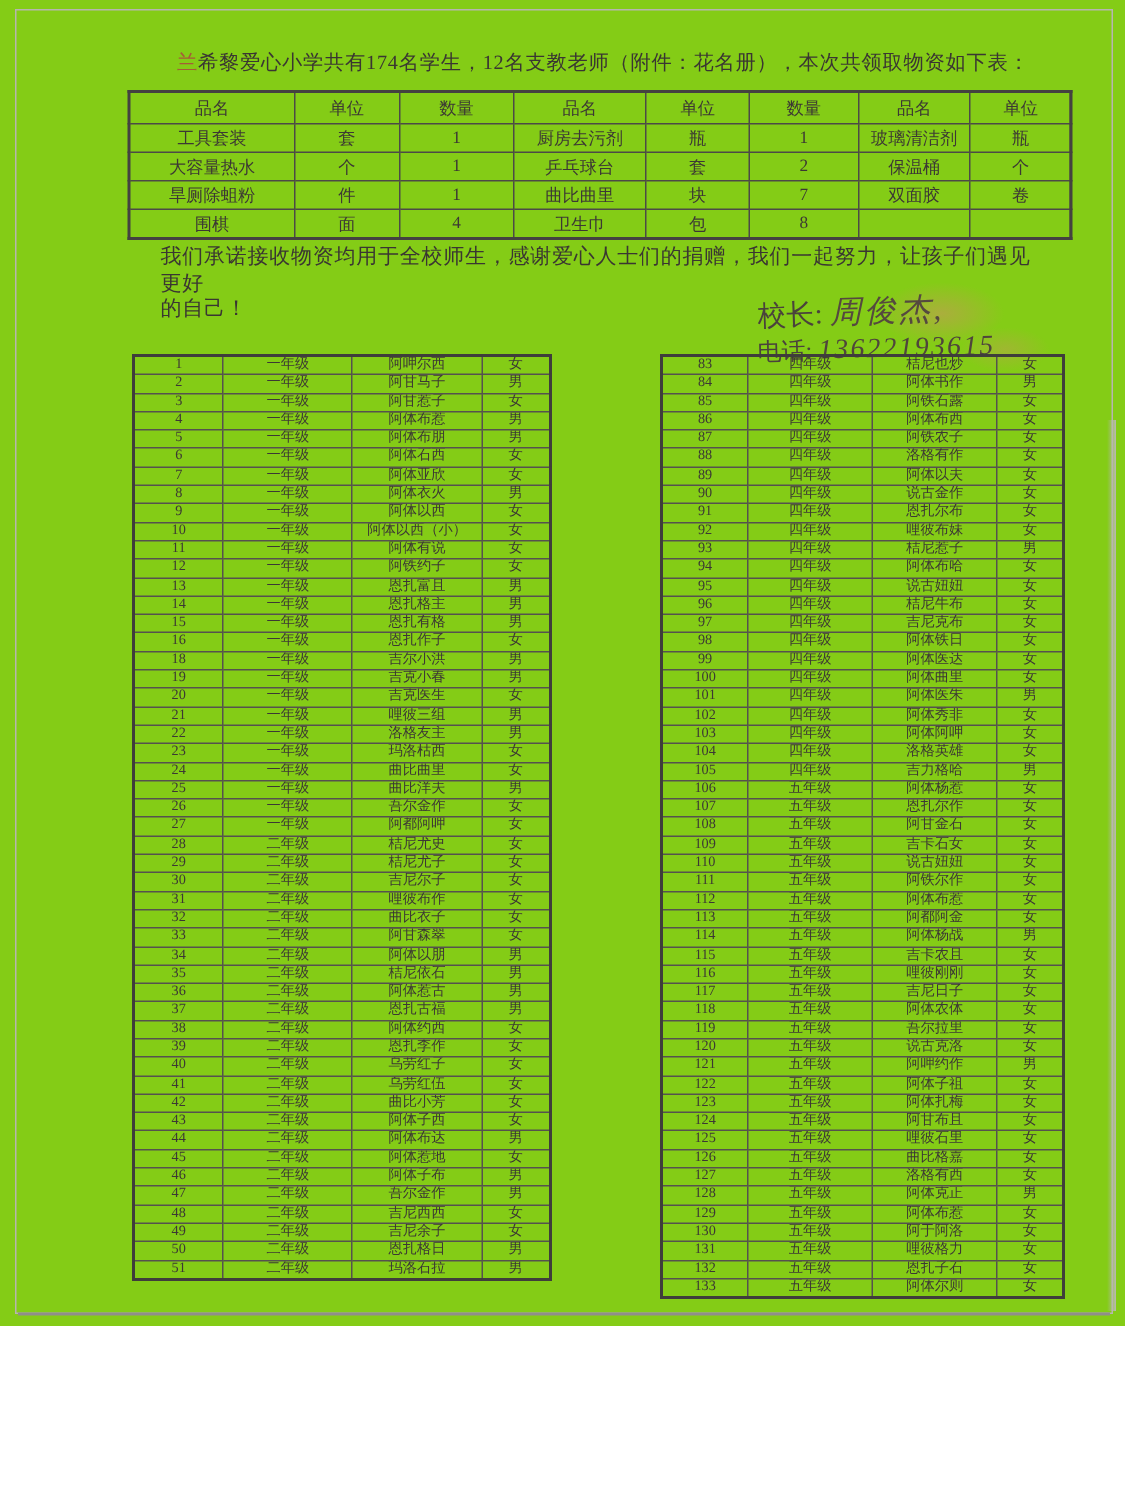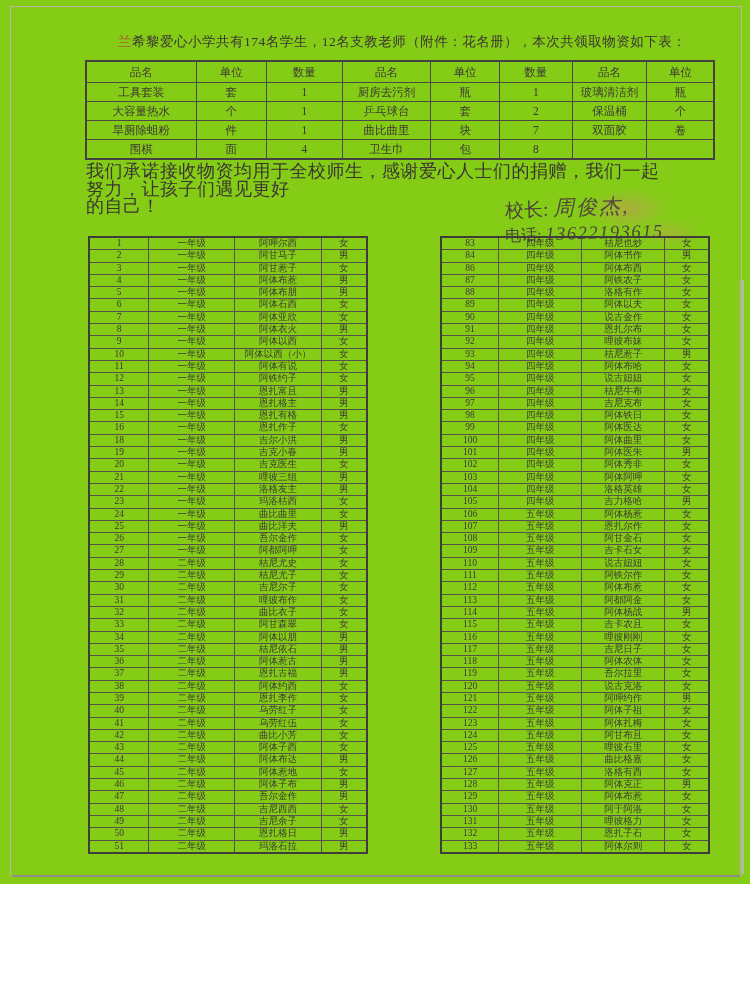--- a/index.html
+++ b/index.html
@@ -22,21 +22,21 @@
   
   .supplies{position:absolute;left:85px;top:60px;width:630px;border-collapse:collapse;table-layout:fixed;}
   .supplies th,.supplies td{
     border:1px solid #4c4a47;height:18px;padding:0 1px;
     font-size:11.5px;font-weight:normal;text-align:center;color:#3c3834;
     overflow:hidden;white-space:nowrap;
   }
   .supplies tr:first-child th{height:20px;}
   .supplies{border:2px solid #444240;}
   
-  .statement{position:absolute;left:86px;top:163px;width:590px;font-size:18px;line-height:17.5px;color:#3a3632;letter-spacing:.5px;}
+  .statement{position:absolute;left:107px;top:163px;width:590px;font-size:14px;line-height:17.5px;color:#3a3632;letter-spacing:.5px;}
   .statement .l2{text-align:left;}
   
   .sig{position:absolute;left:505px;top:192px;width:230px;color:#4a423c;}
   .sig .row1{font-size:19px;transform:rotate(-2deg);}
   .sig .row1 .hand{font-style:italic;font-size:21px;letter-spacing:2px;color:#55493f;}
   .sig .row2{font-size:16px;margin-top:2px;transform:rotate(-1.5deg);}
   .sig .row2 .hand{font-style:italic;font-size:18.5px;letter-spacing:1.5px;color:#4f453c;}
   .stamp{position:absolute;border-radius:50%;pointer-events:none;}
   .stamp.a{left:585px;top:188px;width:85px;height:42px;background:radial-gradient(ellipse,rgba(228,130,118,.40),rgba(228,130,118,0) 70%);}
   .stamp.b{left:640px;top:218px;width:60px;height:30px;background:radial-gradient(ellipse,rgba(228,130,118,.28),rgba(228,130,118,0) 70%);}
@@ -525,20 +525,26 @@
           <td>女</td>
         </tr>
 
         <tr>
           <td>84</td>
           <td>四年级</td>
           <td>阿体书作</td>
           <td>男</td>
         </tr>
 
+        <tr>
+          <td>85</td>
+          <td>四年级</td>
+          <td>阿铁石露</td>
+          <td>女</td>
+        </tr>
 
         <tr>
           <td>86</td>
           <td>四年级</td>
           <td>阿体布西</td>
           <td>女</td>
         </tr>
 
         <tr>
           <td>87</td>

